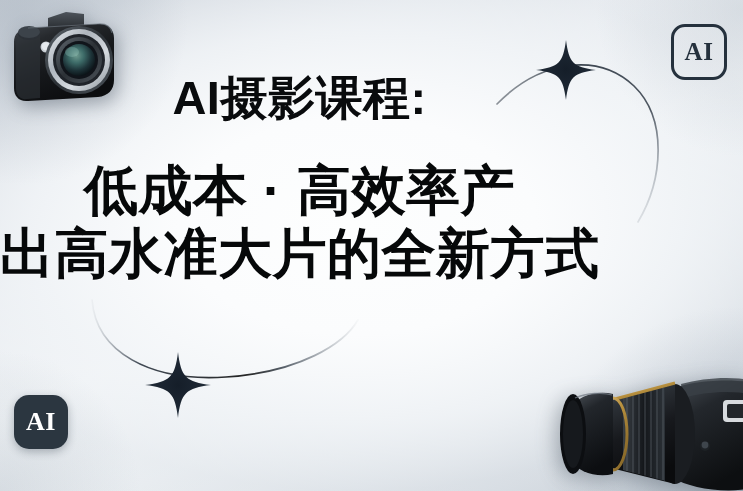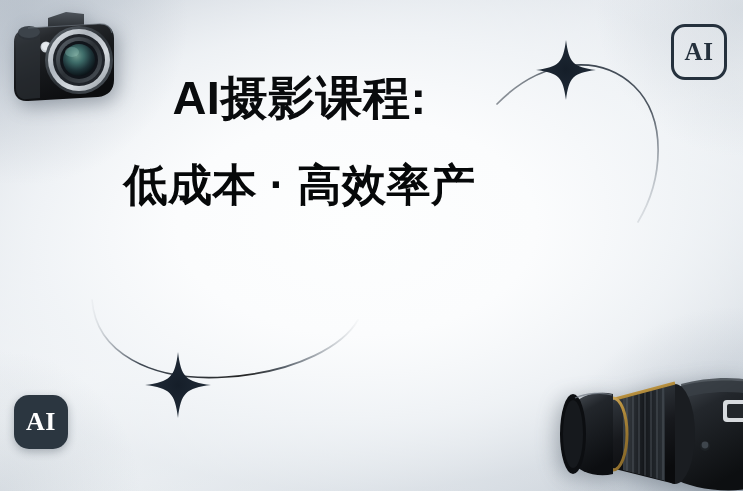--- a/index.html
+++ b/index.html
@@ -52,21 +52,21 @@
     font-weight: 900;
     color: #090b0d;
     letter-spacing: 0.5px;
     line-height: 1.12;
     margin: 0 0 34px 0;
     text-shadow: 0 1px 1px rgba(255,255,255,0.55);
     white-space: nowrap;
   }
 
   .headline-2 {
-    font-size: 44px;
+    font-size: 54px;
     font-weight: 900;
     color: #060809;
     letter-spacing: 0.5px;
     line-height: 1.17;
     margin: 0;
     text-shadow: 0 1px 1px rgba(255,255,255,0.5);
     white-space: nowrap;
   }
 
   
@@ -295,19 +295,20 @@
 
     <circle cx="152" cy="108" r="5" fill="#1d2125"></circle>
     <circle cx="152" cy="107" r="3.4" fill="#3e454c"></circle>
     <rect x="170" y="62" width="26" height="22" rx="4" fill="#e8ecef" opacity="0.92"></rect>
     <rect x="174" y="66" width="18" height="14" rx="2" fill="#23272b"></rect>
   </svg>
 
   <div class="text-block">
     <div class="headline-1">AI摄影课程:</div>
     <div class="headline-2">低成本 · 高效率产</div>
+    <div class="headline-2">出高水准大片的全新方式</div>
   </div>
 
   <div class="ai-badge ai-badge-outline">AI</div>
 
   <div class="ai-badge ai-badge-filled">AI</div>
 
 </div>
 
 </body></html>

